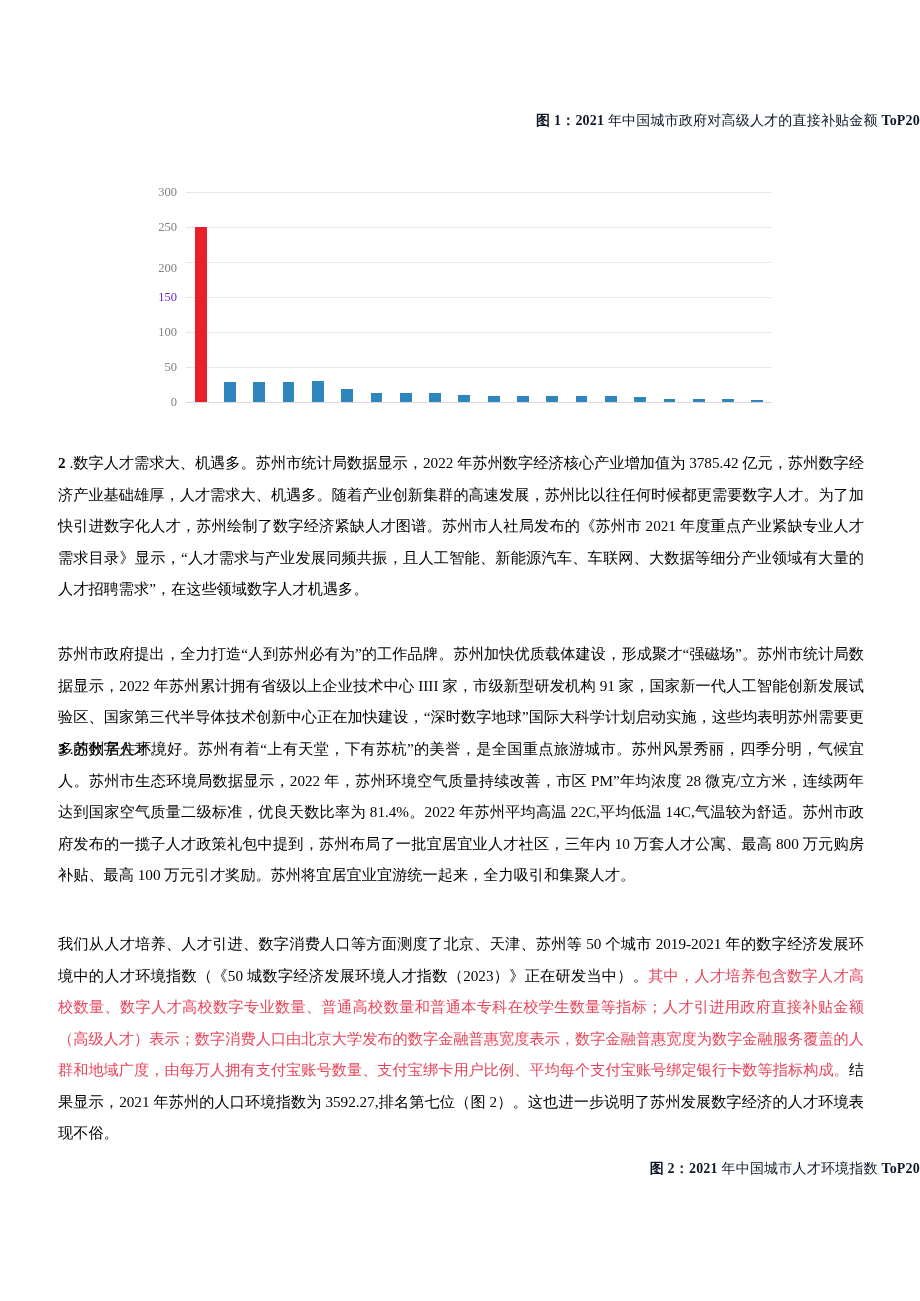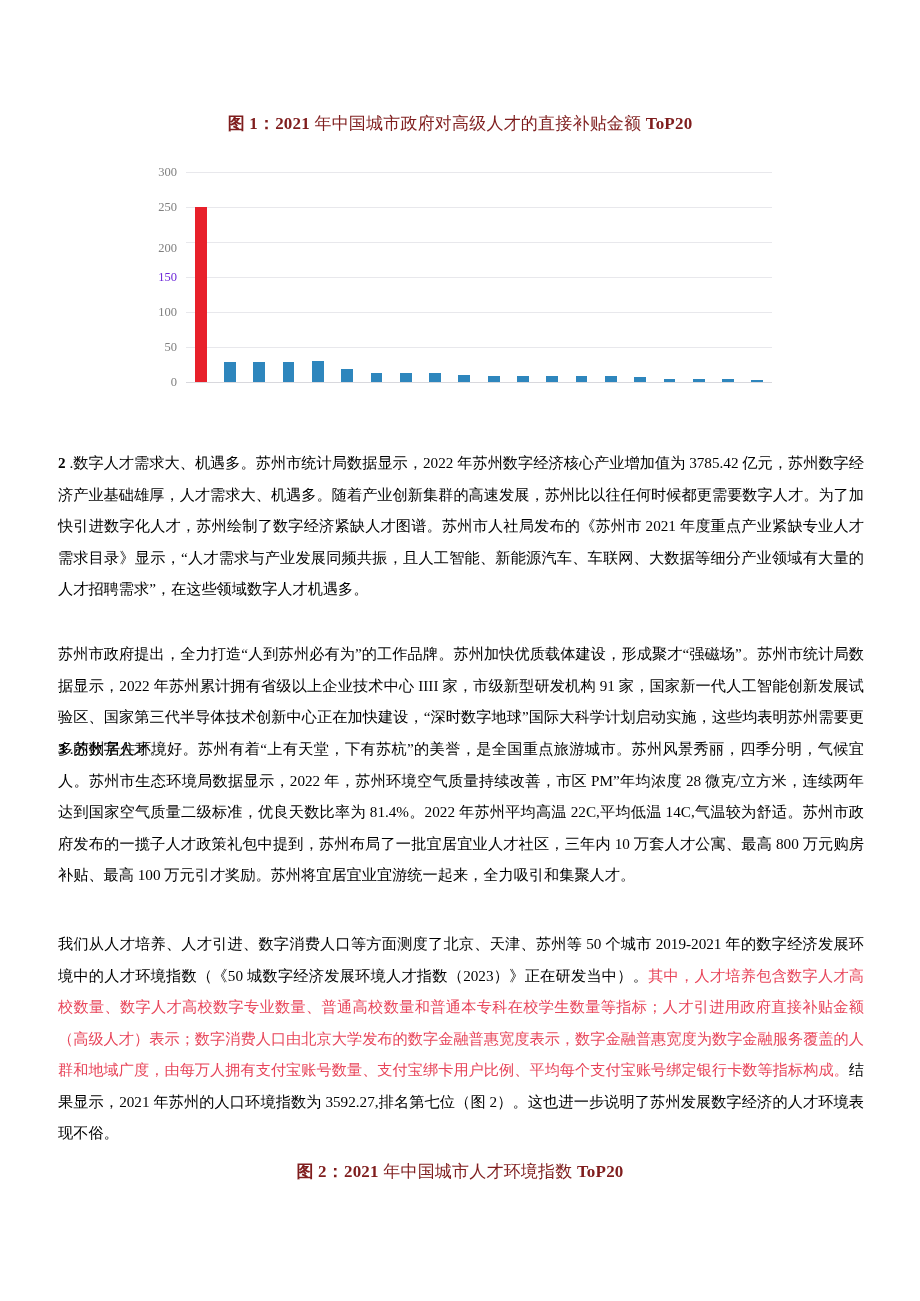--- a/index.html
+++ b/index.html
@@ -19,24 +19,24 @@
   .page {
     position: relative;
     width: 920px;
     height: 1301px;
     padding: 0;
     box-sizing: border-box;
   }
 
   
   .fig-caption {
-    text-align: center;
-    color: #7f1d1d;
+    text-align: right;
+    color: #0f172a;
     font-weight: bold;
-    font-size: 17px;
+    font-size: 14px;
     letter-spacing: 0.2px;
   }
   .fig-caption .cn-regular {
     font-weight: normal;
   }
 
   #caption-fig1 {
     position: absolute;
     left: 0;
     right: 0;
@@ -54,20 +54,21 @@
     position: absolute;
     left: 148px;
     top: 172px;
     width: 624px;
     height: 210px;
   }
   .chart-inner {
     position: relative;
     width: 100%;
     height: 100%;
+    margin-top: 20px;
   }
   .y-axis {
     position: absolute;
     left: 0;
     top: 0;
     width: 34px;
     height: 100%;
   }
   .y-tick {
     position: absolute;

